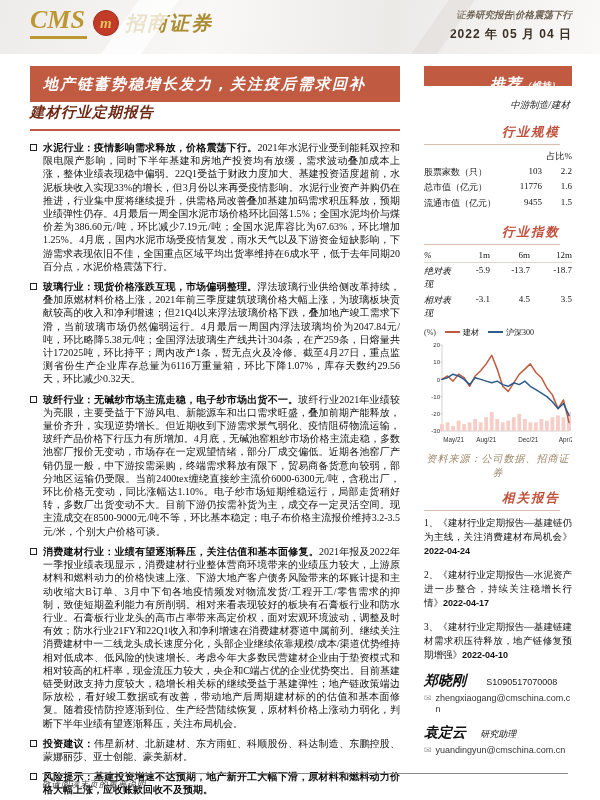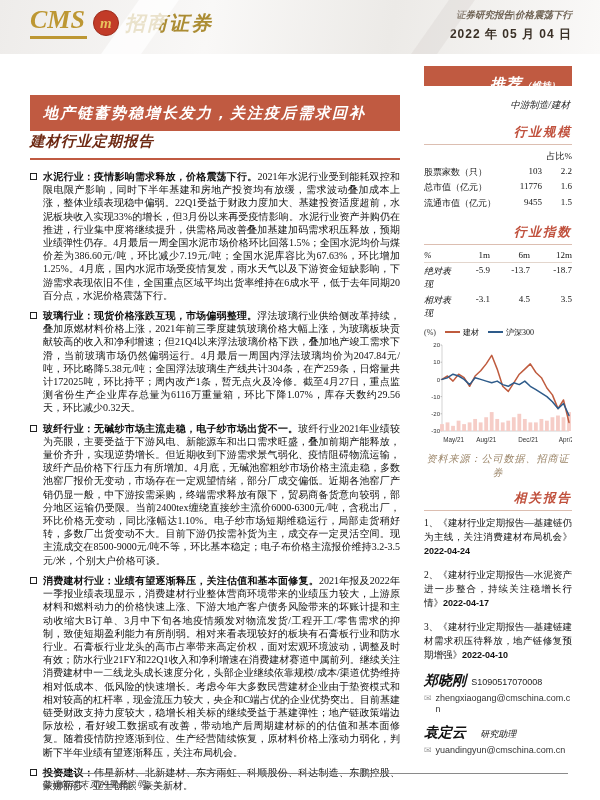--- a/index.html
+++ b/index.html
@@ -15,34 +15,34 @@
   .coin{width:24px;height:24px;border-radius:50%;background:#c23b28;color:#e8c15c;font:bold italic 15px "Liberation Serif",serif;display:flex;align-items:center;justify-content:center;border:1px solid #9e2c1c;}
   .brand{font:bold 20px "Liberation Serif",serif;color:#ab8c33;letter-spacing:2px;font-style:italic;}
   .hdr-right{text-align:right;padding-top:2px;}
   .rt1{font-size:9.5px;color:#6f6354;font-weight:bold;font-style:italic;}
   .rt2{font-size:12px;font-weight:bold;color:#3a3026;margin-top:4px;letter-spacing:1px;font-family:"Liberation Sans",sans-serif;}
   
   .content{display:flex;padding:12px 28px 0 30px;gap:24px;box-sizing:border-box;}
   .main{width:370px;flex:none;}
   .side{width:148px;flex:none;font-size:9px;}
   
-  .banner{height:36px;background:#c05a41;color:#fff;font:bold italic 15px "Liberation Serif",serif;letter-spacing:2px;line-height:36px;padding-left:13px;box-sizing:border-box;white-space:nowrap;margin-top:29px;}
+  .banner{height:36px;background:#c05a41;color:#fff;font:bold italic 15px "Liberation Serif",serif;letter-spacing:2px;line-height:36px;padding-left:13px;box-sizing:border-box;white-space:nowrap;}
   .rating{height:20px;background:#c05a41;color:#fff;text-align:right;line-height:36px;padding-right:12px;box-sizing:border-box;font-style:italic;}
   .rating .r1{font-size:15px;font-weight:bold;letter-spacing:1px;}
   .rating .r2{font-size:9.5px;font-weight:bold;}
   .subtitle{margin-top:1px;font-size:14.5px;font-weight:bold;font-style:italic;color:#6e2a14;letter-spacing:1px;}
   .rule{border:none;border-bottom:2.5px solid #c05a41;margin:7px 0 10px 0;}
   
   .para{position:relative;padding-left:13px;font-size:10px;line-height:13.2px;text-align:justify;margin-bottom:7px;}
   .para .sq{position:absolute;left:0;top:3px;width:5px;height:5px;border:1.2px solid #222;}
   .para .lead{font-weight:bold;}
   .para.allbold{font-weight:bold;}
   
   .sector{margin:13px 2px 12px 0;text-align:right;font-size:9.5px;font-style:italic;color:#222;}
-  .sec-title{color:#c0503c;font-size:12.5px;font-weight:bold;font-style:italic;text-align:right;letter-spacing:2px;border-bottom:1px solid #dcbeb1;padding-bottom:3px;margin:0 0 5px 0;}
+  .sec-title{color:#c0503c;font-size:12.5px;font-weight:bold;font-style:italic;text-align:right;letter-spacing:2px;border-bottom:1px solid #dcbeb1;padding-bottom:3px;margin:0 12px 5px 0;}
   .num{font-family:Liberation Serif, serif;}
   .tb-scale{width:100%;}
   .tb-scale .hrow{text-align:right;font-size:9px;margin-bottom:2px;}
   .srow{display:grid;grid-template-columns:1fr 42px 30px;margin:2.5px 0;}
   .srow .lb{}
   .srow .v,.srow .p{text-align:right;font-size:9px;}
   .tb-index{width:100%;margin-bottom:4px;}
   .irow{display:grid;grid-template-columns:1fr 32px 40px 42px;margin:2.5px 0;}
   .irow span{text-align:right;font-size:9px;}
   .irow .lb{text-align:left;font-style:italic;}
@@ -52,21 +52,21 @@
   .lg-it{display:flex;align-items:center;gap:3px;}
   .swatch{display:inline-block;width:15px;height:0;border-top:2px solid;}
   .chart-wrap{margin-top:1px;}
   .src{margin-top:5px;font-size:10px;color:#9b8568;font-style:italic;text-align:center;letter-spacing:1px;}
   .rep-block{margin-top:10px;}
   .rep{font-size:9.5px;line-height:1.5;text-align:justify;margin:0 0 9px 0;}
   .rep .d{font-weight:bold;font-family:"Liberation Sans",sans-serif;font-size:9px;}
   .an{margin-top:4px;}
   .an-row{margin-top:9px;}
   .an-name{font-weight:bold;font-style:italic;font-size:14px;font-family:Liberation Serif, serif;}
-  .an-code{font-size:9px;margin-left:3px;font-family:"Liberation Sans",sans-serif;color:#222;}
+  .an-code{font-size:9px;margin-left:18px;font-family:"Liberation Sans",sans-serif;color:#222;}
   .an-role{font-size:9px;margin-left:12px;font-style:italic;}
   .mail{display:flex;gap:4px;margin-top:3px;align-items:flex-start;}
   .mail .env{color:#9a9a9a;font-size:9px;font-family:"DejaVu Sans",sans-serif;line-height:1.2;}
   .mail a{font-size:9px;font-family:"Liberation Sans",sans-serif;color:#333;text-decoration:none;word-break:break-all;line-height:1.25;}
   
   .foot{position:absolute;left:0;right:4px;bottom:0;padding:5px 28px 9px 42px;}
   .foot-line{border-top:1px solid #8a8a8a;margin:0 0 5px 0;}
   .foot-txt{font-size:8.5px;font-style:italic;color:#3f3f3f;letter-spacing:1px;}
   svg text{font-family:"Liberation Sans",sans-serif;}
 </style>

